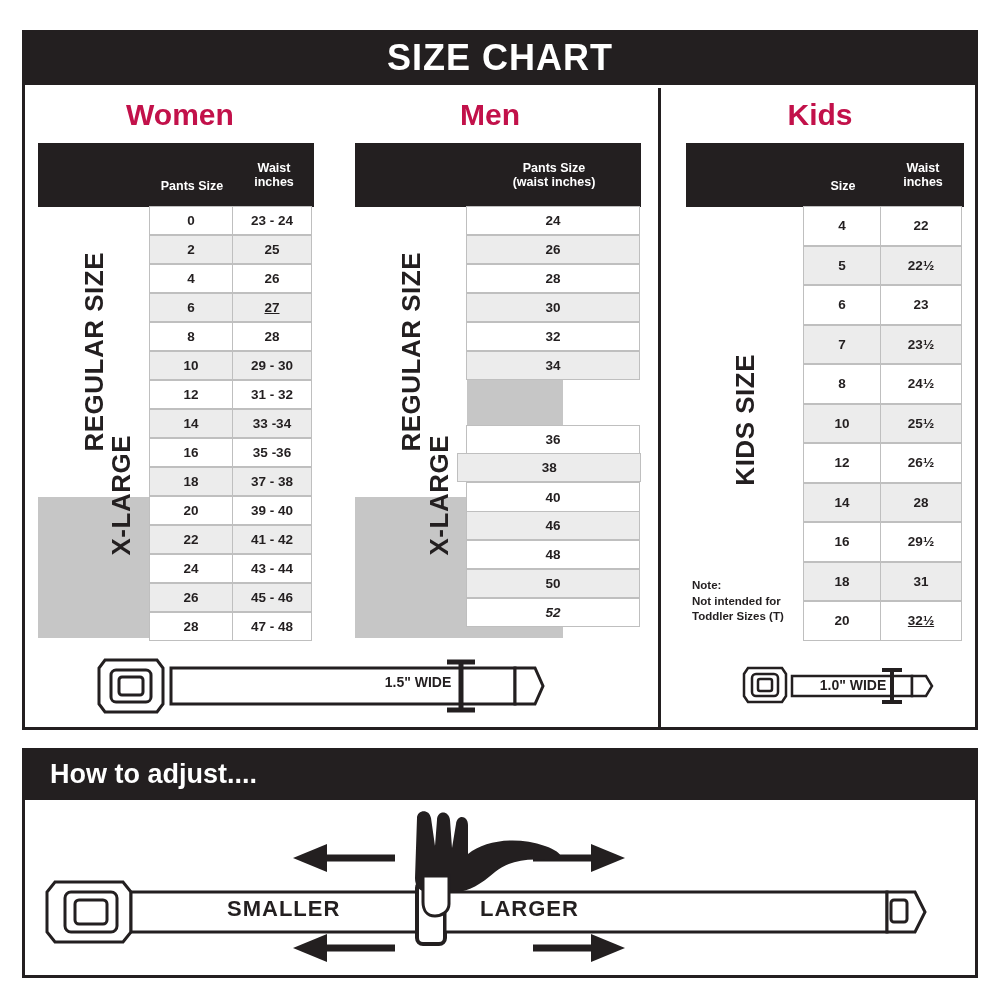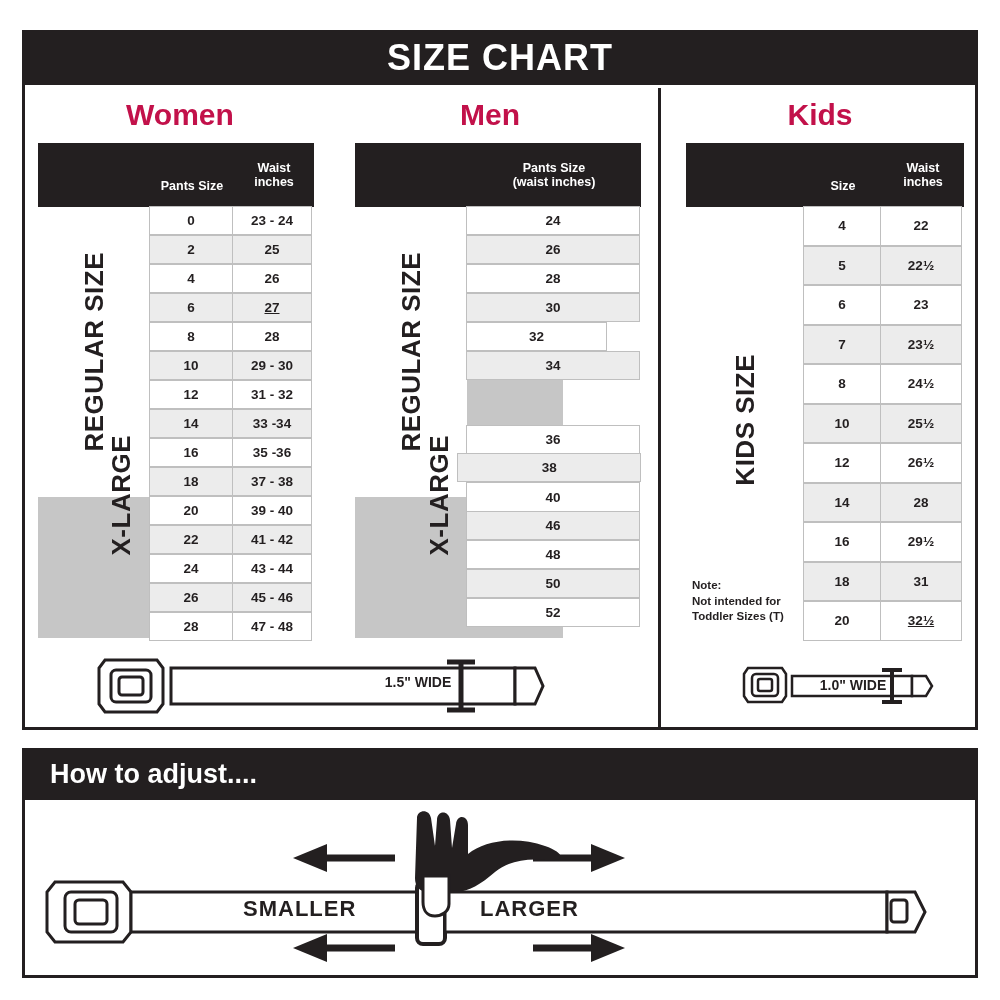--- a/index.html
+++ b/index.html
@@ -310,21 +310,21 @@
         <div class="row">
           <div style="width: 112px; height: 29px;"></div>
           <div class="td" style="width: 174px; height: 29px;">28</div>
         </div>
         <div class="row alt">
           <div style="width: 112px; height: 29px;"></div>
           <div class="td" style="width: 174px; height: 29px;">30</div>
         </div>
         <div class="row">
           <div style="width: 112px; height: 29px;"></div>
-          <div class="td" style="width: 141px; height: 29px;">32</div>
+          <div class="td" style="width: 174px; height: 29px;">32</div>
         </div>
         <div class="row alt">
           <div style="width: 112px; height: 29px;"></div>
           <div class="td" style="width: 174px; height: 29px;">34</div>
         </div>
         <div class="row">
           <div style="width: 112px; height: 29px;"></div>
           <div class="td" style="width: 174px; height: 29px; margin-top: 44px;">36</div>
         </div>
         <div class="row alt">
@@ -342,21 +342,21 @@
         <div class="row">
           <div style="width: 112px; height: 29px;"></div>
           <div class="td" style="width: 174px; height: 29px;">48</div>
         </div>
         <div class="row alt">
           <div style="width: 112px; height: 29px;"></div>
           <div class="td" style="width: 174px; height: 29px;">50</div>
         </div>
         <div class="row">
           <div style="width: 112px; height: 29px;"></div>
-          <div class="td" style="width: 174px; height: 29px;">52</div>
+          <div class="td" style="width: 174px; height: 29px; font-style: italic;">52</div>
         </div>
       </div>
   </div>
 
   <div class="vlabel white" style="left:686px; top:207px; width:118px; height:425px;">
     <span>KIDS SIZE</span>
   </div>
   <div class="note" id="kids-note" style="left:692px; top:578px; width:120px; white-space:pre-line;">Note:
 Not intended for
 Toddler Sizes (T)</div>
@@ -485,17 +485,17 @@
       <polygon points="268,148 302,134 302,162" fill="#231f20"></polygon>
 
       <line x1="508" y1="148" x2="568" y2="148" stroke="#231f20" stroke-width="7"></line>
       <polygon points="600,148 566,134 566,162" fill="#231f20"></polygon>
 
       <path d="M392,18 C392,10 404,8 406,18 L410,46 L412,20 C412,10 424,10 425,20 L427,48 L431,24 C432,14 443,15 443,25
                L443,54 C460,40 492,36 520,46 C540,53 542,62 520,60 C500,58 482,62 470,72
                C456,84 444,92 430,92 L404,92 C394,92 390,86 390,78 Z" fill="#231f20"></path>
       <path d="M398,76 L424,76 L424,104 C424,112 416,116 410,116 C402,116 398,110 398,102 Z" fill="#ffffff" stroke="#231f20" stroke-width="3"></path>
     </svg>
-    <div class="adj-word" style="left:218px; top:96px;text-align:right;">SMALLER</div>
+    <div class="adj-word" style="left:202px; top:96px;text-align:right;">SMALLER</div>
     <div class="adj-word" style="left:455px; top:96px;">LARGER</div>
   </div>
 
 </div>
 
 </body></html>

